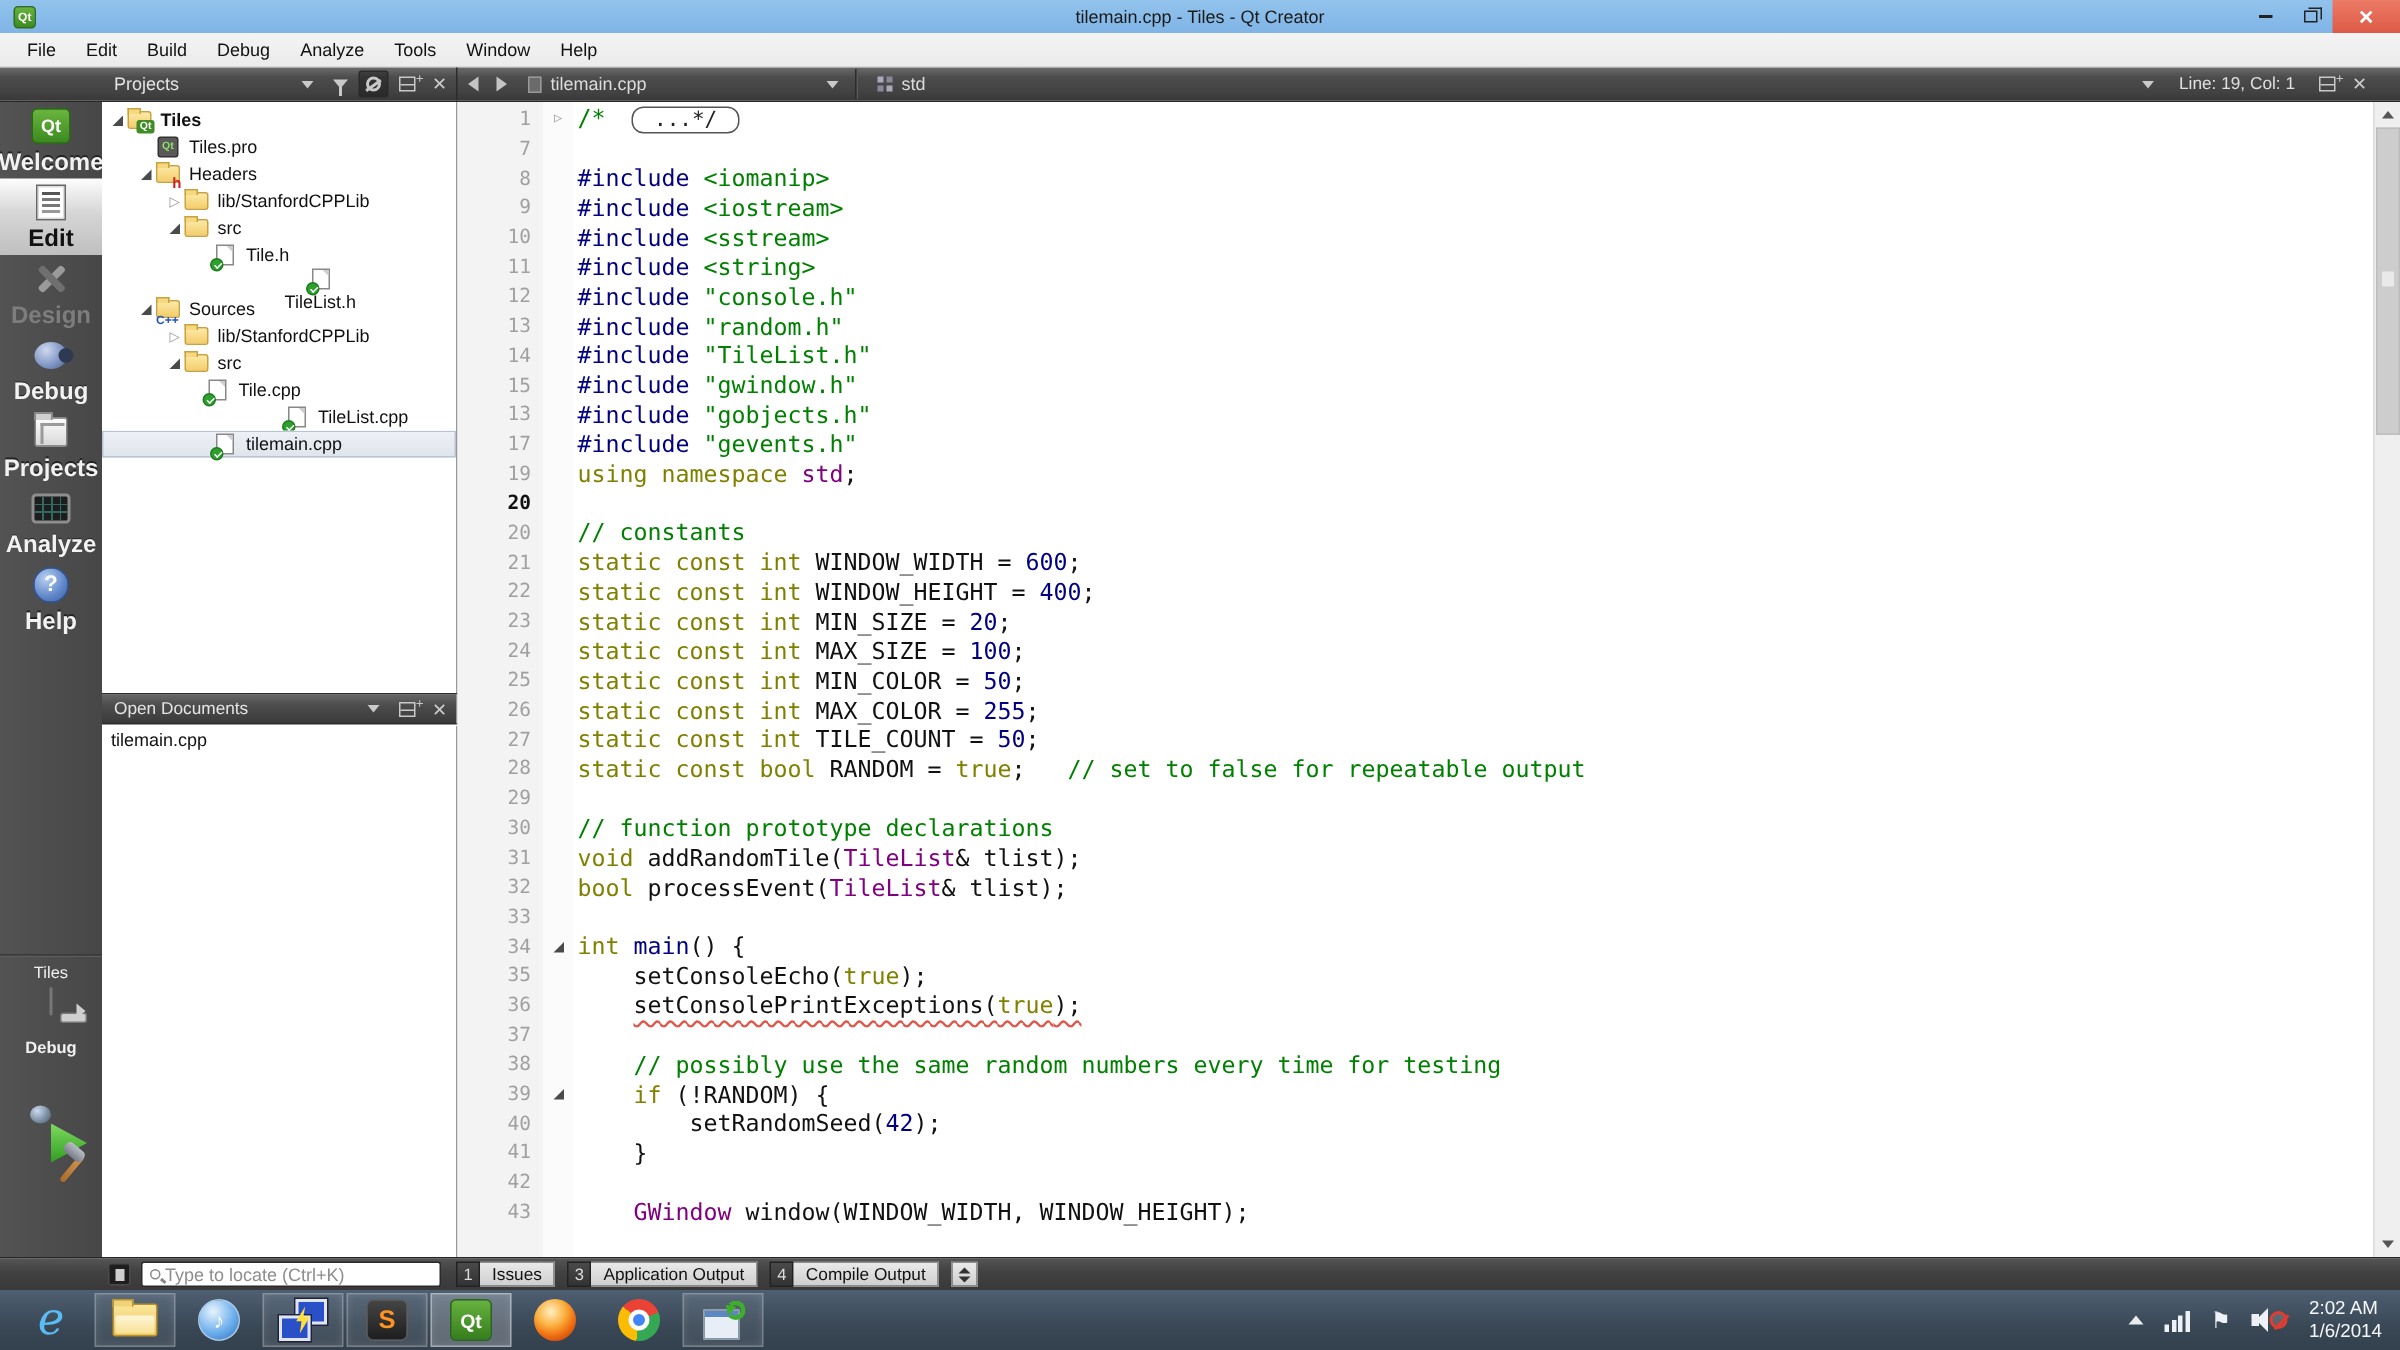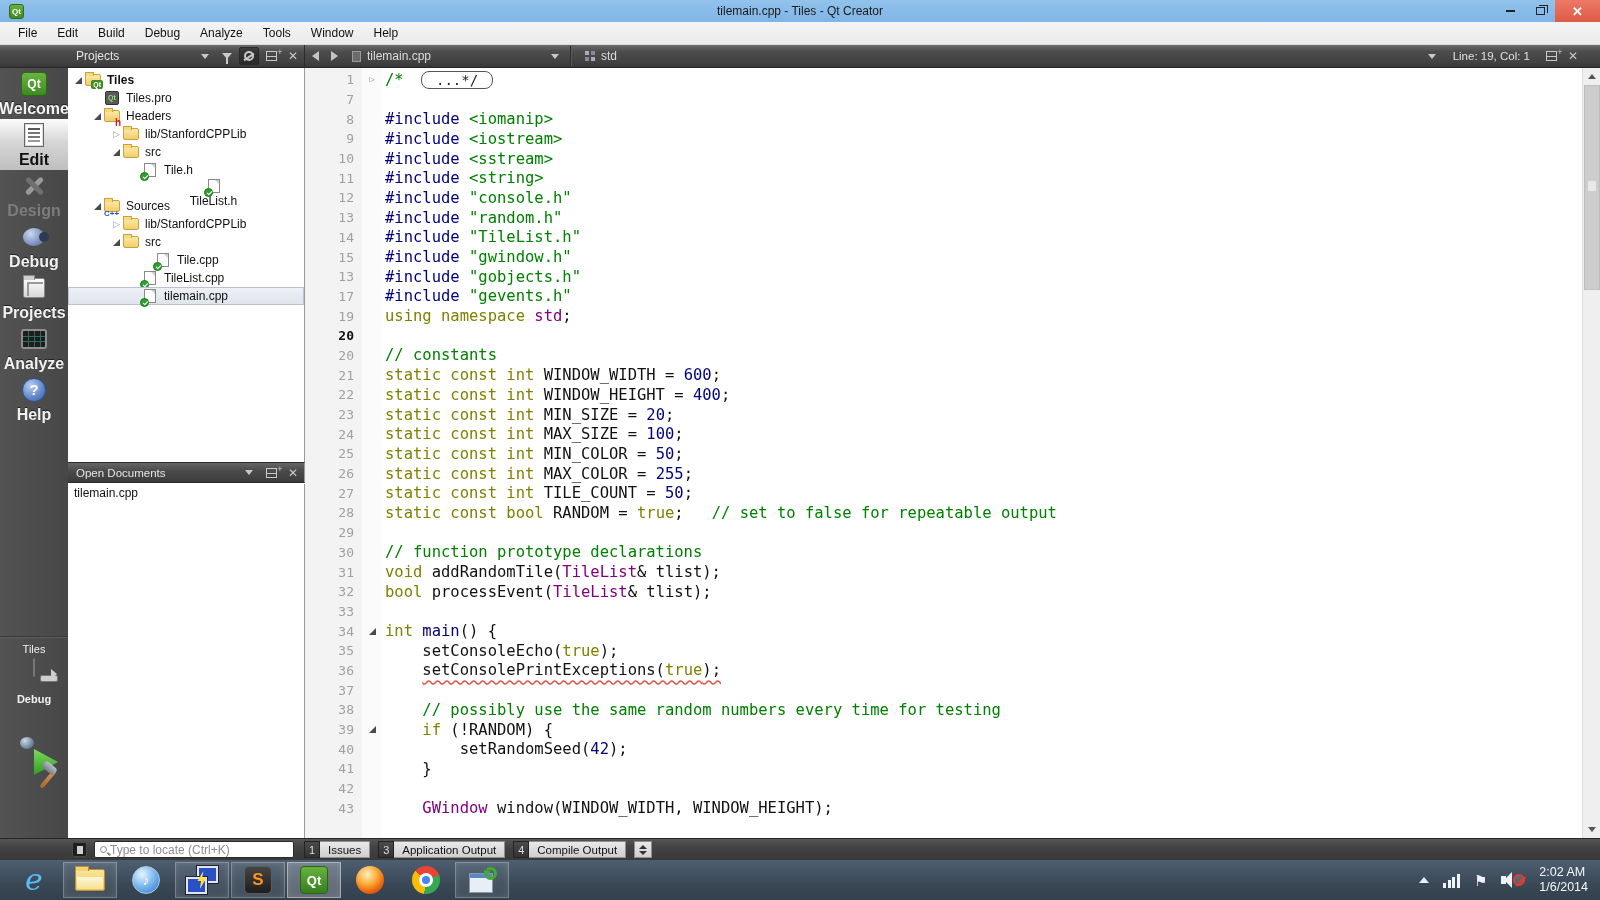--- a/index.html
+++ b/index.html
@@ -402,29 +402,29 @@
       </div>
       <div class="trow" style="padding-left: 42px;">
         <span class="arr">
           <span class="arr-open"></span>
         </span>
         <span class="ticon">
           <span class="fold-y"></span>
         </span>
         <span class="tlabel">src</span>
       </div>
-      <div class="trow" style="padding-left: 74px;">
+      <div class="trow" style="padding-left: 56px;">
         <span class="arr"></span>
         <span class="ticon">
           <span class="page"></span>
           <span class="chk"></span>
         </span>
         <span class="tlabel">Tile.cpp</span>
       </div>
-      <div class="trow" style="padding-left: 61px;">
+      <div class="trow" style="padding-left: 61px; margin-left: 48px;">
         <span class="arr"></span>
         <span class="ticon">
           <span class="page"></span>
           <span class="chk"></span>
         </span>
         <span class="tlabel">TileList.cpp</span>
       </div>
       <div class="trow selected" style="padding-left: 61px;">
         <span class="arr"></span>
         <span class="ticon">

